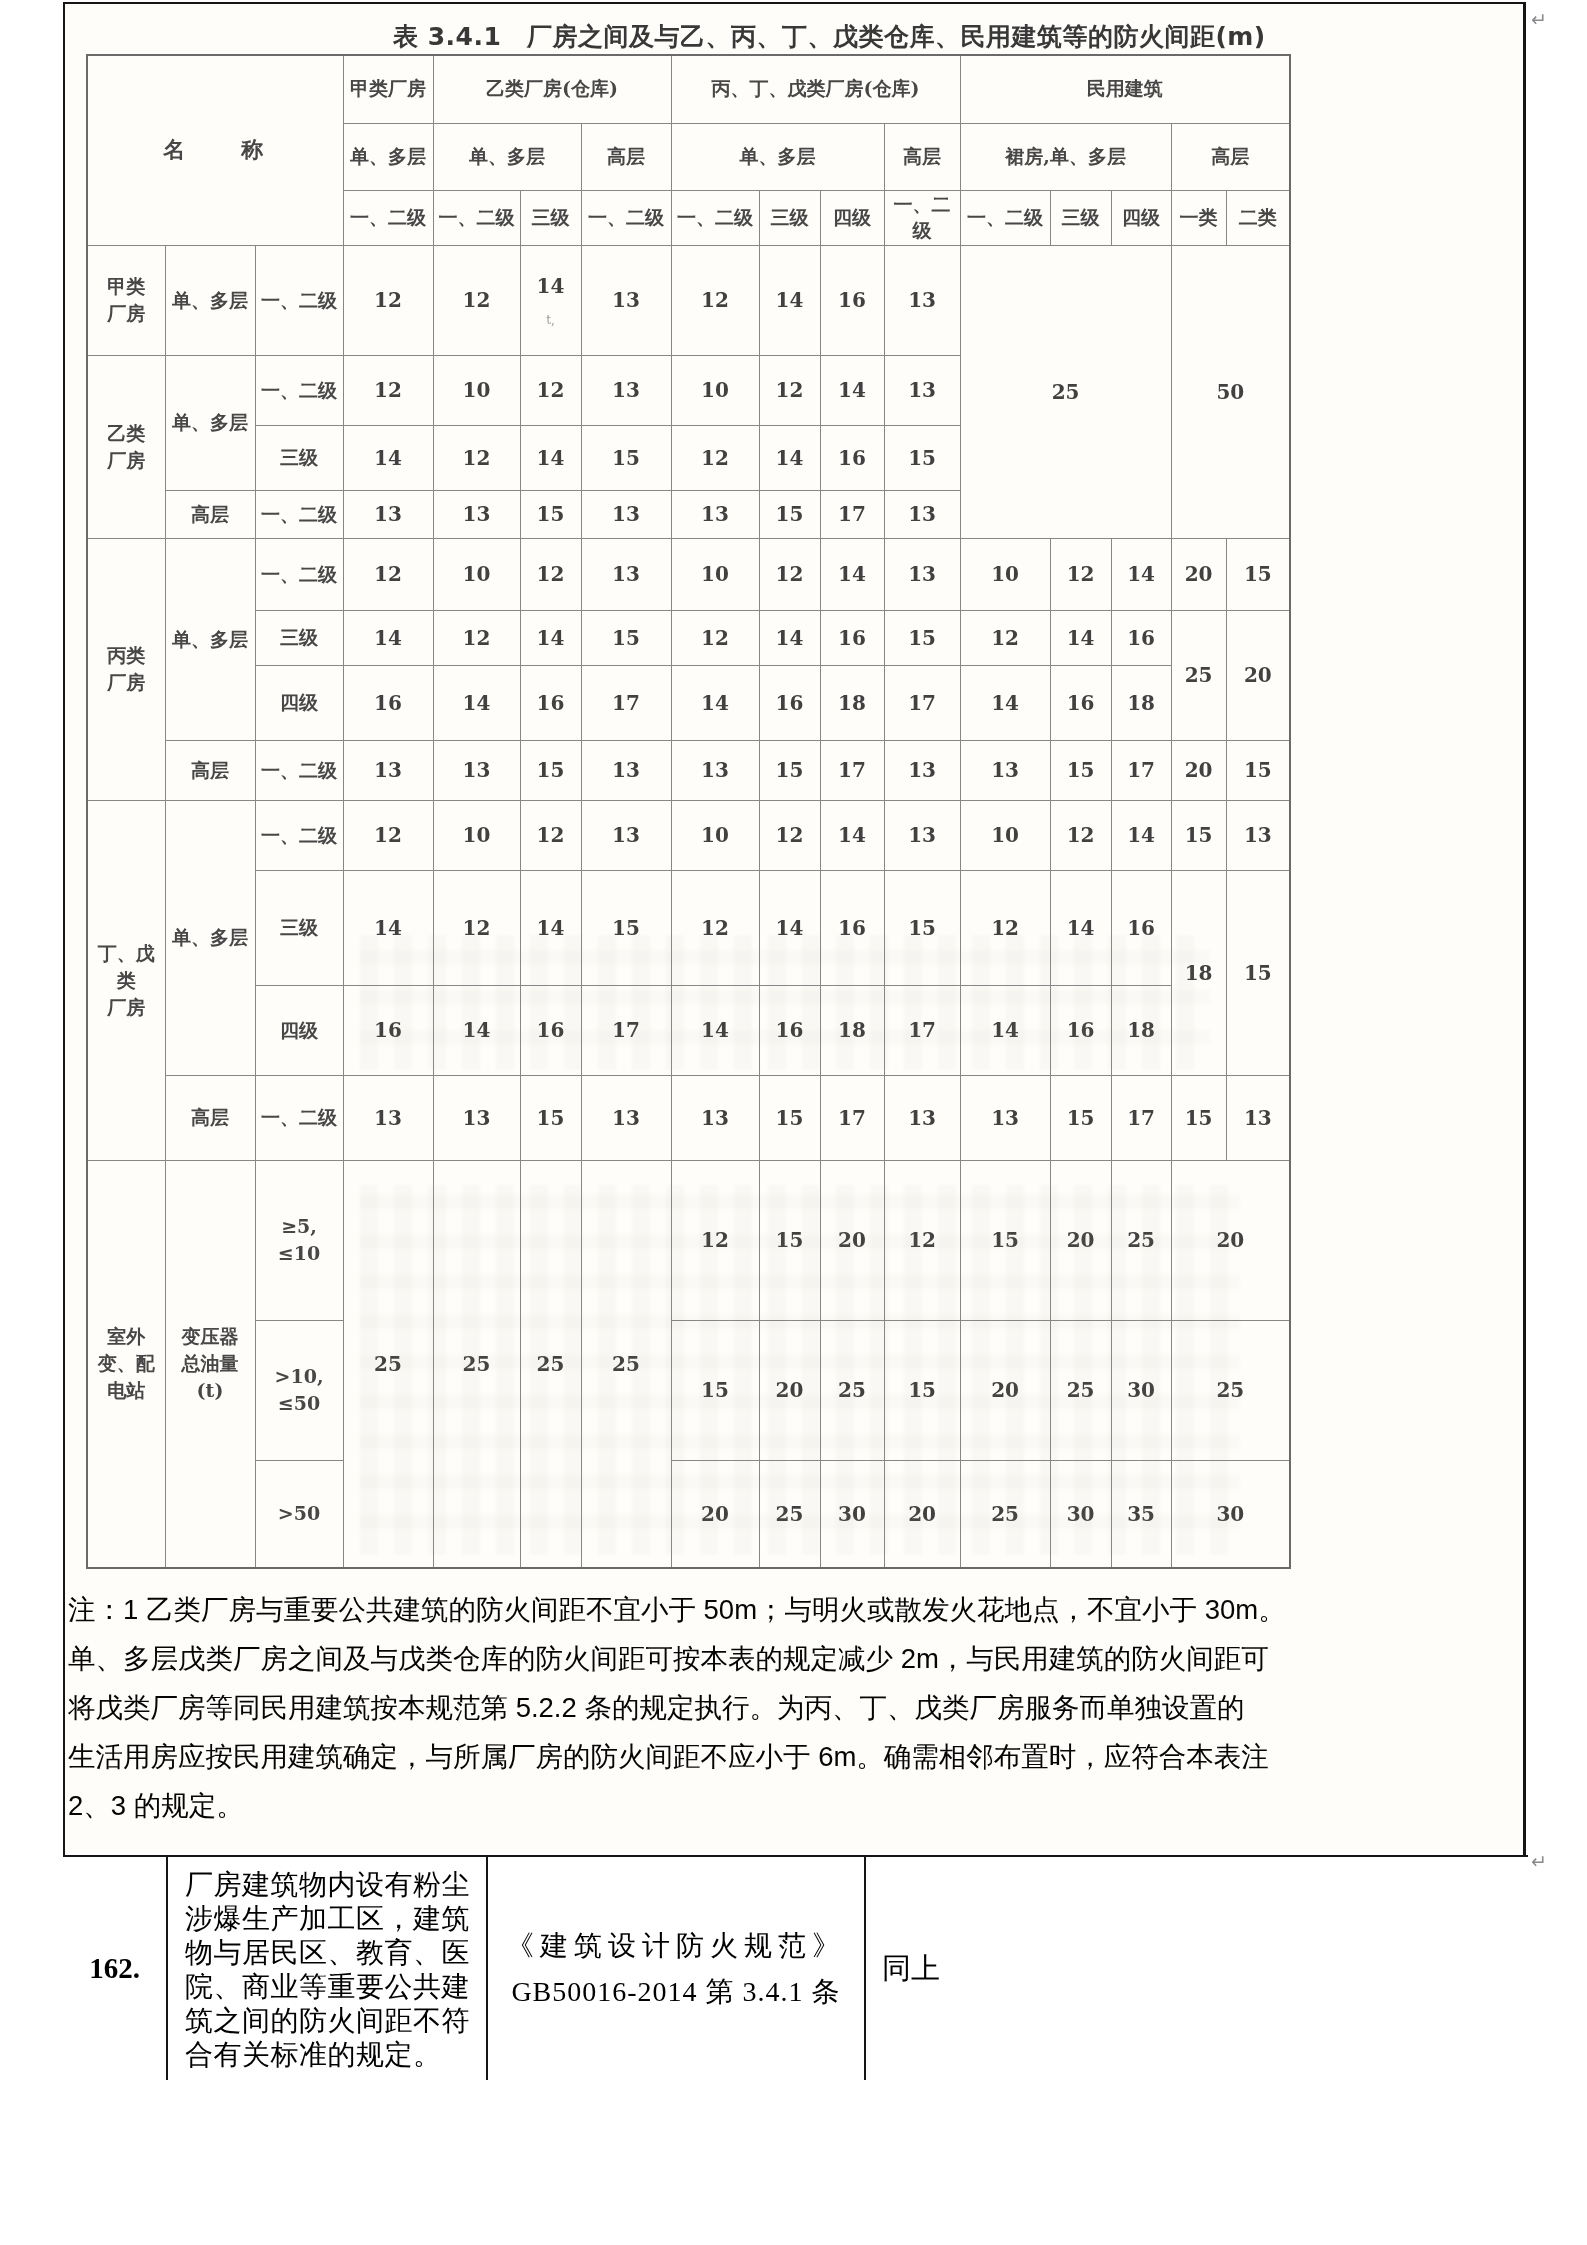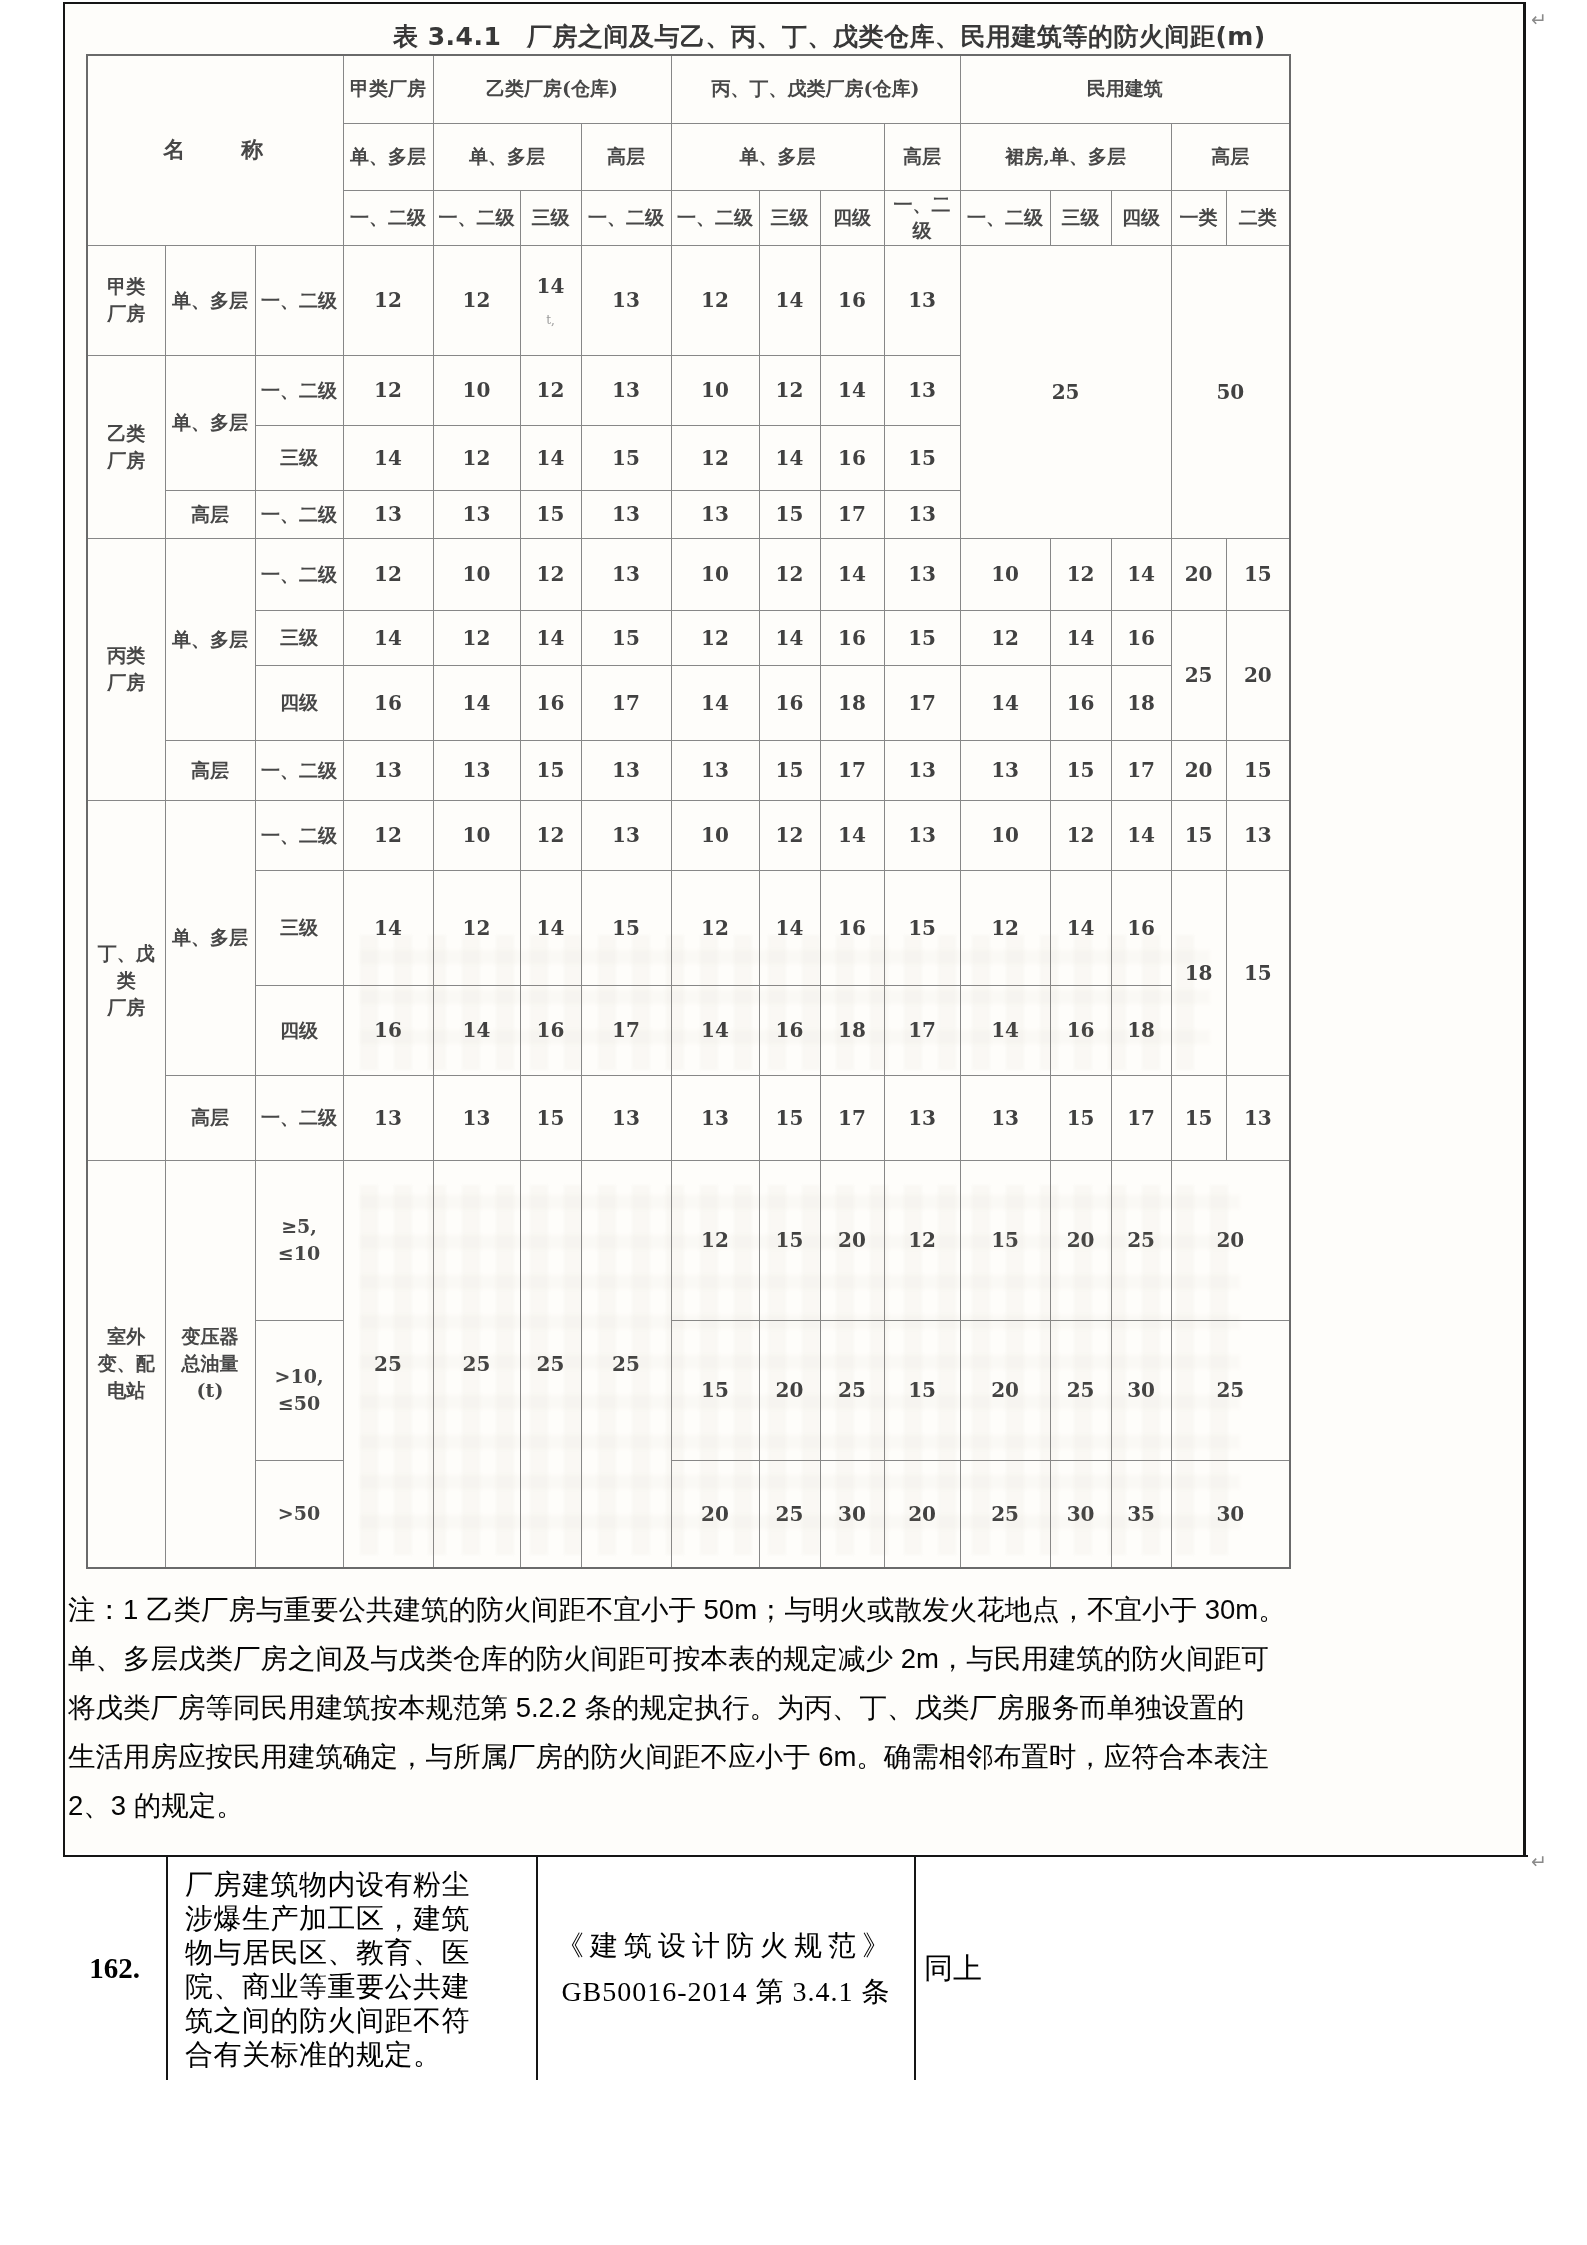--- a/index.html
+++ b/index.html
@@ -36,27 +36,27 @@
   .notes{position:absolute;left:68px;top:1585px;width:1250px;
          font-family:"Liberation Sans",sans-serif;font-weight:400;font-size:27.5px;color:#050505;}
   .note-line{line-height:49px;white-space:nowrap;}
   
   .bottom-row{position:absolute;left:63px;top:1855px;width:1465px;height:225px;display:flex;
               border-top:2px solid #151515;box-sizing:border-box;background:#fff;}
   .cell{box-sizing:border-box;border-right:2px solid #151515;height:100%;}
   .cell:last-child{border-right:none;}
   .c1{width:105px;display:flex;align-items:center;justify-content:center;
       font-size:29px;font-weight:700;color:#000;}
-  .c2{width:370px;padding:11px 8px 0 17px;font-size:28px;color:#000;line-height:34px;
+  .c2{width:320px;padding:11px 8px 0 17px;font-size:28px;color:#000;line-height:34px;
       white-space:pre-line;letter-spacing:0.5px;}
   .c3{width:378px;display:flex;flex-direction:column;align-items:center;justify-content:center;
       font-size:28px;color:#000;}
   .ref-t{letter-spacing:6px;line-height:46px;white-space:nowrap;}
   .ref-c{letter-spacing:1px;line-height:46px;white-space:nowrap;}
-  .c4{flex:1;display:flex;align-items:center;padding-left:8px;font-size:29px;color:#000;}
+  .c4{flex:1;display:flex;align-items:center;padding-left:16px;font-size:29px;color:#000;}
 </style>
 </head>
 <body>
 
 <div class="page">
 
   <div class="scan-bg"></div>
   <div class="outer-box"></div>
 
   <span class="pilcrow p1">↵</span>

